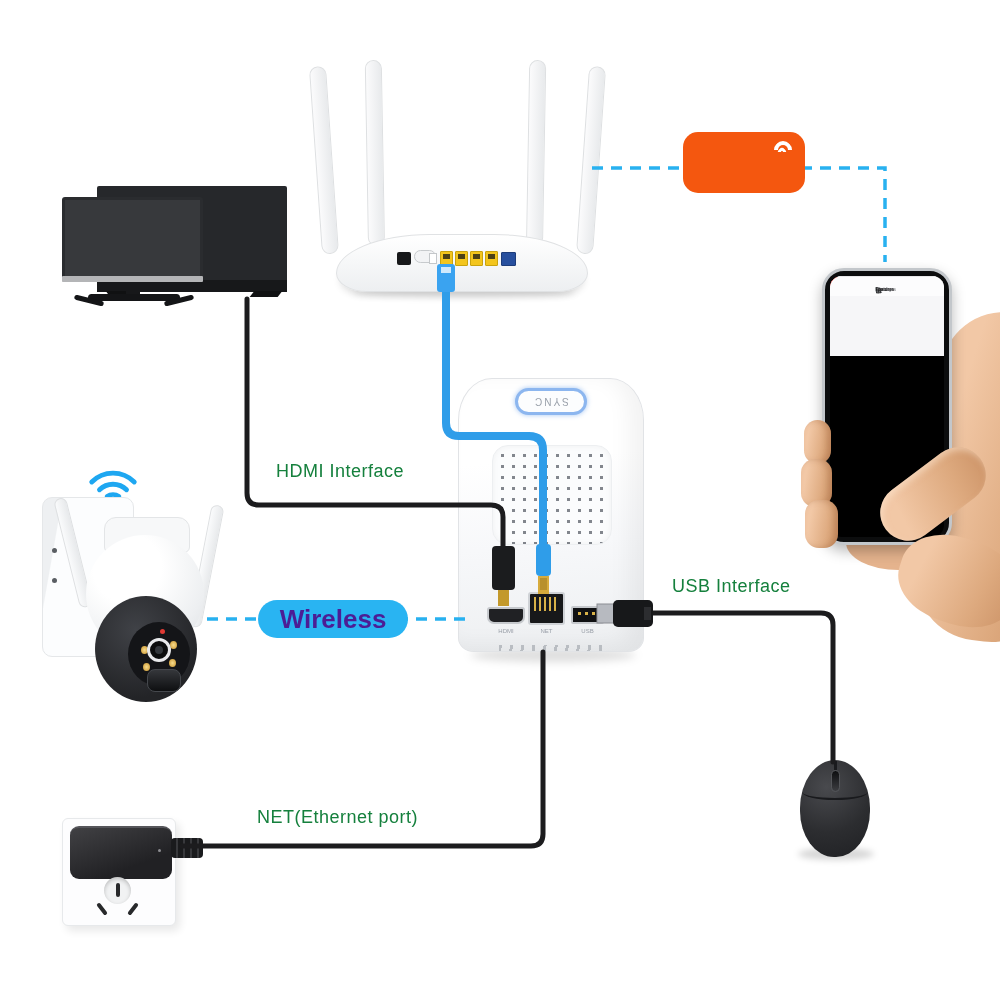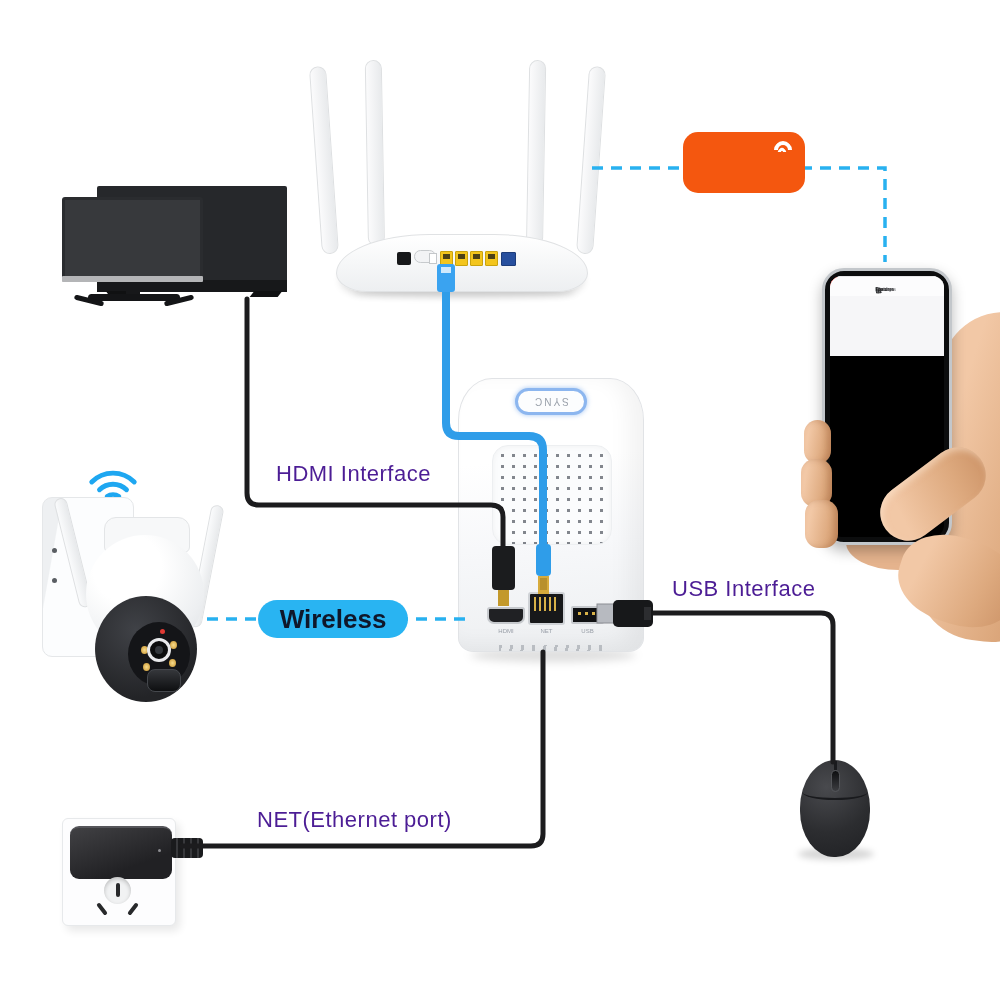--- a/index.html
+++ b/index.html
@@ -87,24 +87,24 @@
   .p-usb{left:112px;top:227px;width:33px;height:18px;background:#101113;border:2px solid #c6c9cd;border-radius:2px;}
   .p-usb:before{content:"";position:absolute;left:5px;right:5px;top:4px;height:3px;
     background:repeating-linear-gradient(90deg,#d8b148 0 3px,transparent 3px 7px);}
   .p-lab{top:249px;font-size:6px;color:#989ea7;text-align:center;}
   .pl-hdmi{left:28px;width:38px;} .pl-net{left:69px;width:37px;} .pl-usb{left:112px;width:33px;}
 
   
   .lines{left:0;top:0;z-index:5;}
 
   
-  .lab{font-size:22px;color:#4c1d95;letter-spacing:.5px;z-index:6;white-space:nowrap;}
+  .lab{font-size:18px;color:#15803d;letter-spacing:.5px;z-index:6;white-space:nowrap;}
   .lab-hdmi{left:276px;top:461px;} .lab-usb{left:672px;top:576px;} .lab-net{left:257px;top:807px;}
   .pill{left:258px;top:600px;width:150px;height:38px;border-radius:19px;background:#29b4f2;z-index:6;
-    color:#0f172a;font-weight:bold;font-size:26px;display:flex;align-items:center;justify-content:center;}
+    color:#4c1d95;font-weight:bold;font-size:26px;display:flex;align-items:center;justify-content:center;}
 
   
   .sock-plate{left:62px;top:818px;width:114px;height:108px;background:#fdfdfe;border:1px solid #e7e9eb;border-radius:6px;
     box-shadow:4px 5px 9px rgba(0,0,0,.09);}
   .sock-adapter{left:70px;top:826px;width:102px;height:53px;border-radius:9px;border-top:2px solid #55555a;
     background:linear-gradient(160deg,#414144,#212124 70%);}
   .sock-led{left:158px;top:849px;width:3px;height:3px;border-radius:50%;background:#8d8d92;}
   .sock-zig{left:171px;top:838px;width:32px;height:20px;border-radius:4px;
     background:repeating-linear-gradient(90deg,#1a1b1d 0 5px,#38393c 5px 7px);}
   .sock-hole{left:104px;top:877px;width:27px;height:27px;border-radius:50%;background:#f1f2f3;box-shadow:inset 0 2px 4px rgba(0,0,0,.22);}

